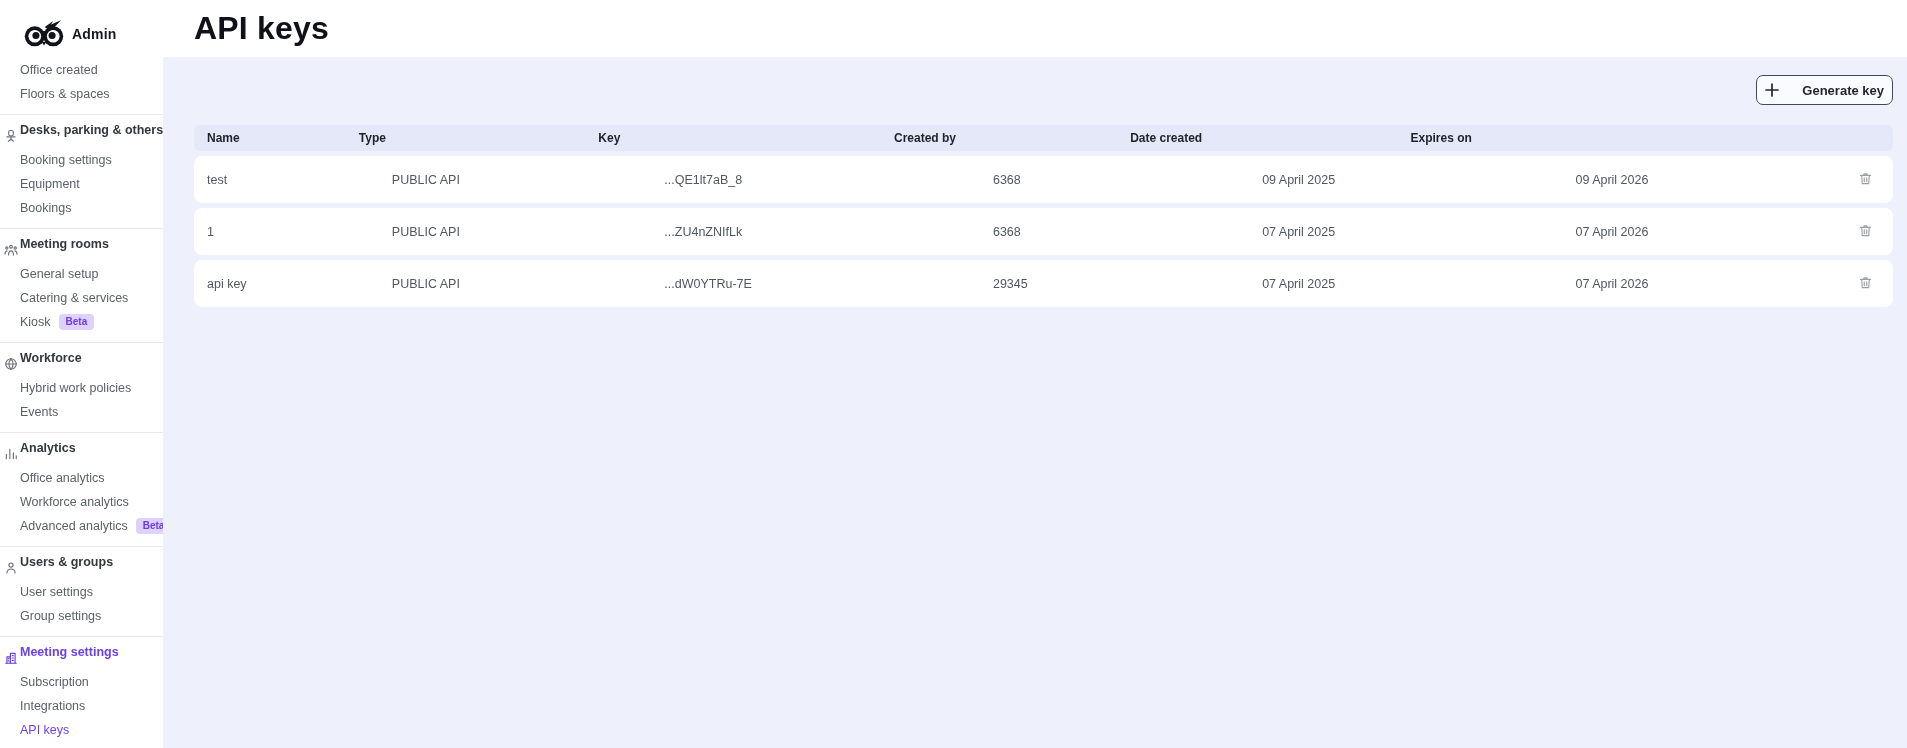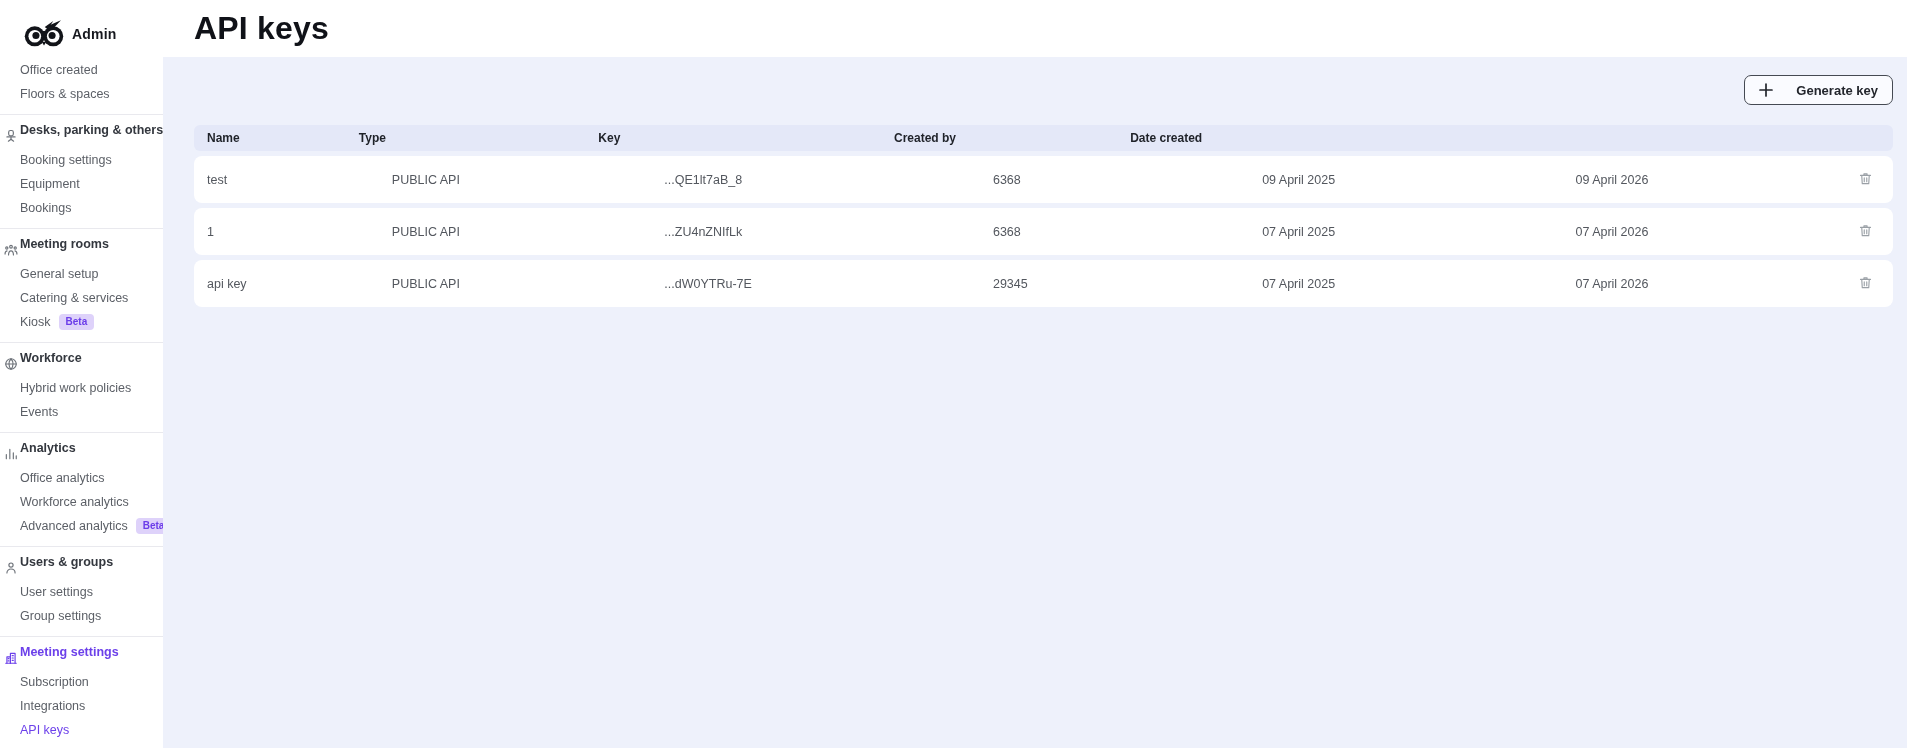--- a/index.html
+++ b/index.html
@@ -28,21 +28,21 @@
            font-size: 10px; font-weight: 700; padding: 2px 7px; border-radius: 4px; line-height: 12px; }
 
   
   .main { flex: 1; display: flex; flex-direction: column; height: 748px; }
   .page-header { background: #ffffff; height: 57px; padding: 10px 0 0 31px; }
   .page-header h1 { font-size: 32px; font-weight: 800; color: #101218; letter-spacing: .2px; }
 
   .content { flex: 1; background: #eef1fb; padding: 0 14px 0 31px; }
 
   .toolbar { display: flex; justify-content: flex-end; margin-top: 18px; height: 30px; }
-  .generate-btn { display: flex; align-items: center; gap: 23px; height: 30px; padding: 0 14px;
+  .generate-btn { display: flex; align-items: center; gap: 23px; height: 30px; padding: 0 8px;
                   background: #fafbff; border: 1px solid #454a53; border-radius: 7px;
                   font-family: inherit; font-size: 13px; font-weight: 700; color: #23262d; cursor: pointer; }
   .generate-btn svg { display: block; }
 
   .table { margin-top: 20px; }
   .thead { display: flex; align-items: center; height: 26px; background: #e4e8f8; border-radius: 6px;
            font-size: 12px; font-weight: 700; color: #1f2229; }
   .trow { display: flex; align-items: center; height: 47px; background: #ffffff; border-radius: 8px;
           margin-top: 5px; font-size: 12.5px; color: #53575e; gap: 33px; }
   .col-name    { width: 9.7%;  padding-left: 13px; }
@@ -202,20 +202,21 @@
         </button>
       </div>
 
       <div class="table">
         <div class="thead">
           <div class="col-name">Name</div>
           <div class="col-type">Type</div>
           <div class="col-key">Key</div>
           <div class="col-created">Created by</div>
           <div class="col-date">Date created</div>
+          <div class="col-expires">Expires on</div>
           <div class="col-action"></div>
         </div>
 
         <div class="trow">
           <div class="col-name">test</div>
           <div class="col-type">PUBLIC API</div>
           <div class="col-key">...QE1lt7aB_8</div>
           <div class="col-created">6368</div>
           <div class="col-date">09 April 2025</div>
           <div class="col-expires">09 April 2026</div>

